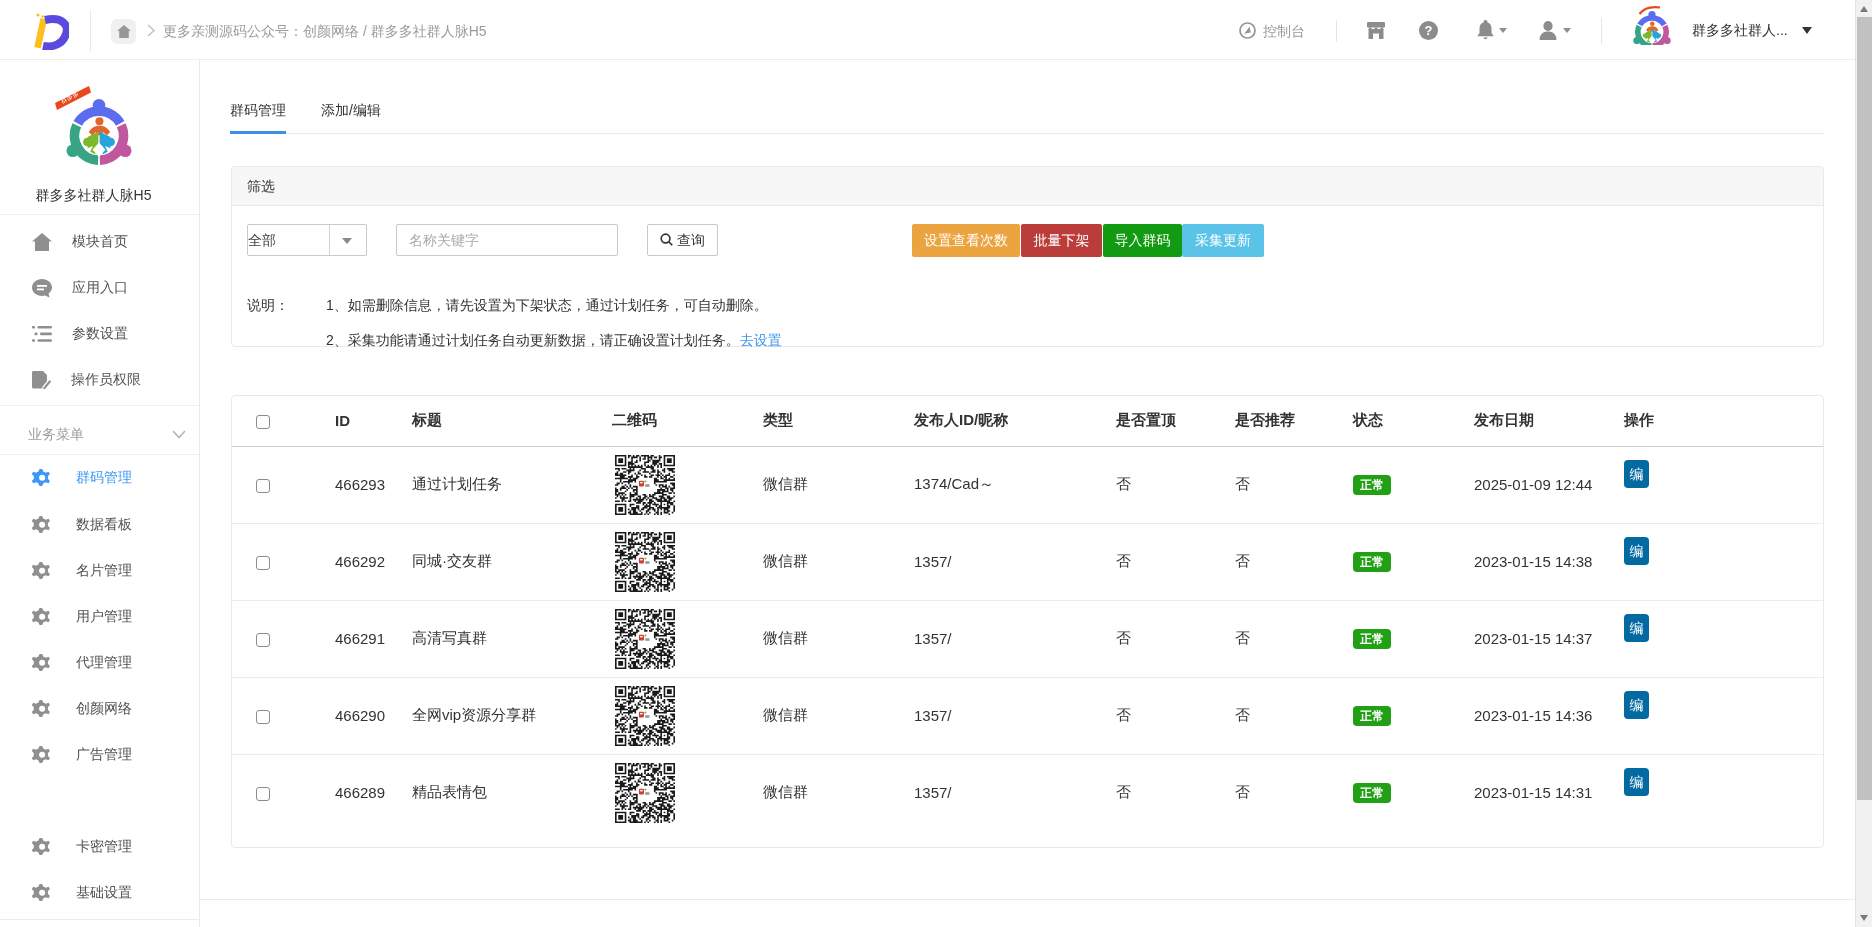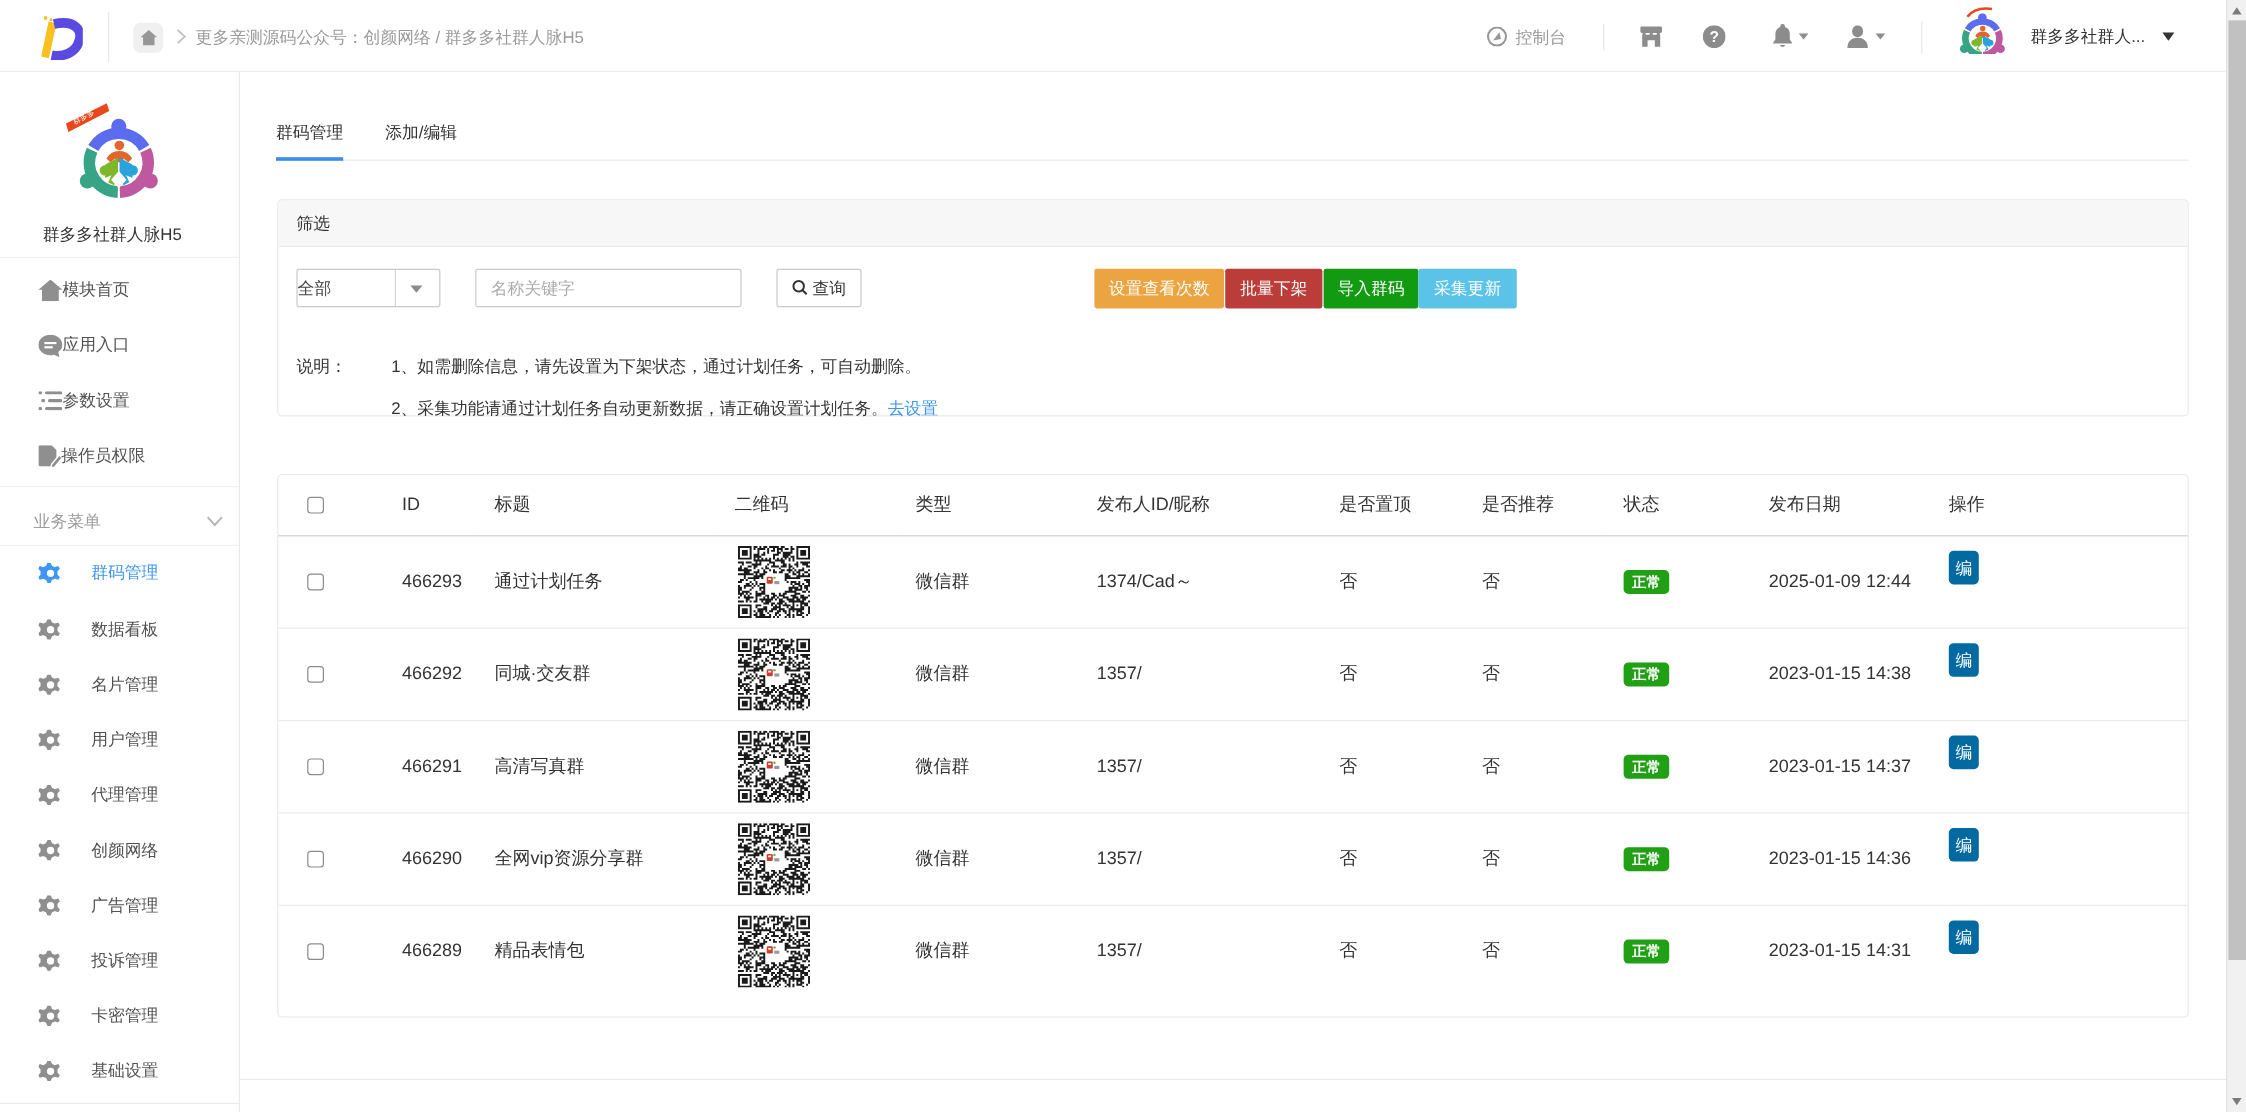--- a/index.html
+++ b/index.html
@@ -18,21 +18,21 @@
 #sbar .thumb{position:absolute;left:1px;top:17px;width:15px;height:783px;background:#c1c1c1}
 .arr{position:absolute;left:4px;width:0;height:0;border-left:4.5px solid transparent;border-right:4.5px solid transparent}
 .arr.up{top:6px;border-bottom:6px solid #7a7a7a}
 .arr.dn{bottom:6px;border-top:6px solid #7a7a7a}
 
 #sidebar{position:absolute;left:0;top:60px;width:200px;height:867px;background:#fff;border-right:1px solid #e9e9e9}
 #sidebar .title{position:absolute;top:127px;left:0;width:187px;text-align:center;font-size:14px;color:#333}
 .sdiv{position:absolute;left:0;width:199px;height:1px;background:#f0f0f0}
 .mitem{position:absolute;left:0;width:199px;height:46px;display:flex;align-items:center;font-size:14px;color:#515151}
 .mitem svg{margin-left:32px;flex:none}
-.mitem .t1{}
+.mitem .t1{margin-left:20px}
 .mitem .t2{margin-left:25px}
 .mitem.act{color:#3e97f5}
 .mhdr{position:absolute;left:28px;font-size:14px;color:#9c9c9c}
 
 #tabs{position:absolute;left:230px;top:102px}
 .tab{display:inline-block;font-size:14px;color:#333;margin-right:35px;vertical-align:top}
 #tabline{position:absolute;left:230px;top:133px;width:1594px;height:1px;background:#ebebeb}
 #tabact{position:absolute;left:230px;top:131px;width:56px;height:3px;background:#3c8fe8}
 
 .card{position:absolute;left:231px;width:1593px;background:#fff;border:1px solid #e9e9e9;border-radius:4px}
@@ -47,21 +47,21 @@
 .cbtn{position:absolute;top:57px;height:33px;line-height:33px;color:#fff;font-size:14px;text-align:center;border-radius:2px}
 #b1{left:680px;width:108px;background:#eca440}
 #b2{left:789px;width:81px;background:#bb3d39}
 #b3{left:871px;width:79px;background:#129b12}
 #b4{left:950px;width:82px;background:#5cc3e8}
 .note{position:absolute;font-size:14px;color:#333;white-space:nowrap}
 .link{color:#3d96f0}
 
 #tcard{top:395px;height:453px}
 table{border-collapse:collapse;table-layout:fixed;width:1591px;font-size:15px;color:#333}
-th{height:50px;text-align:left;font-weight:normal;font-size:15px;padding:0 0 0 15px;border-bottom:1px solid #cfcfcf}
+th{height:50px;text-align:left;font-weight:bold;font-size:15px;padding:0 0 0 15px;border-bottom:1px solid #cfcfcf}
 td{height:77px;padding:0 0 0 15px;border-bottom:1px solid #ebebeb;vertical-align:middle}
 tr.last td{border-bottom:none}
 th.c1,td.c1{padding-left:24px}
 .ckb{display:inline-block;width:14px;height:14px;border:1.5px solid #8c8c8c;border-radius:3px;background:#fff;vertical-align:middle}
 .badge{display:inline-block;padding:0 7px;height:20px;line-height:20px;background:#21a016;border-radius:4px;color:#fff;font-size:12px;font-weight:bold}
 .ebtn{display:inline-block;width:25px;height:28px;line-height:28px;background:#0369a1;border-radius:4px;color:#fff;font-size:14px;text-align:center}
 #footline{position:absolute;left:200px;top:899px;width:1655px;height:1px;background:#ebebeb}
 #sideline{position:absolute;left:0;top:919px;width:200px;height:1px;background:#ebebeb}
 </style>
 </head>
@@ -215,26 +215,20 @@
       <svg width="19" height="19" viewBox="0 0 19 19">
         <use href="#gear" fill="#8f8f8f"></use>
       </svg>
       <span class="t2">创颜网络</span>
     </div>
   <div class="mitem" style="top:672px">
       <svg width="19" height="19" viewBox="0 0 19 19">
         <use href="#gear" fill="#8f8f8f"></use>
       </svg>
       <span class="t2">广告管理</span>
-    </div>
-  <div class="mitem" style="top:718px">
-      <svg width="19" height="19" viewBox="0 0 19 19">
-        <use href="#gear" fill="#8f8f8f"></use>
-      </svg>
-      <span class="t2">投诉管理</span>
     </div>
   <div class="mitem" style="top:764px">
       <svg width="19" height="19" viewBox="0 0 19 19">
         <use href="#gear" fill="#8f8f8f"></use>
       </svg>
       <span class="t2">卡密管理</span>
     </div>
   <div class="mitem" style="top:810px">
       <svg width="19" height="19" viewBox="0 0 19 19">
         <use href="#gear" fill="#8f8f8f"></use>

